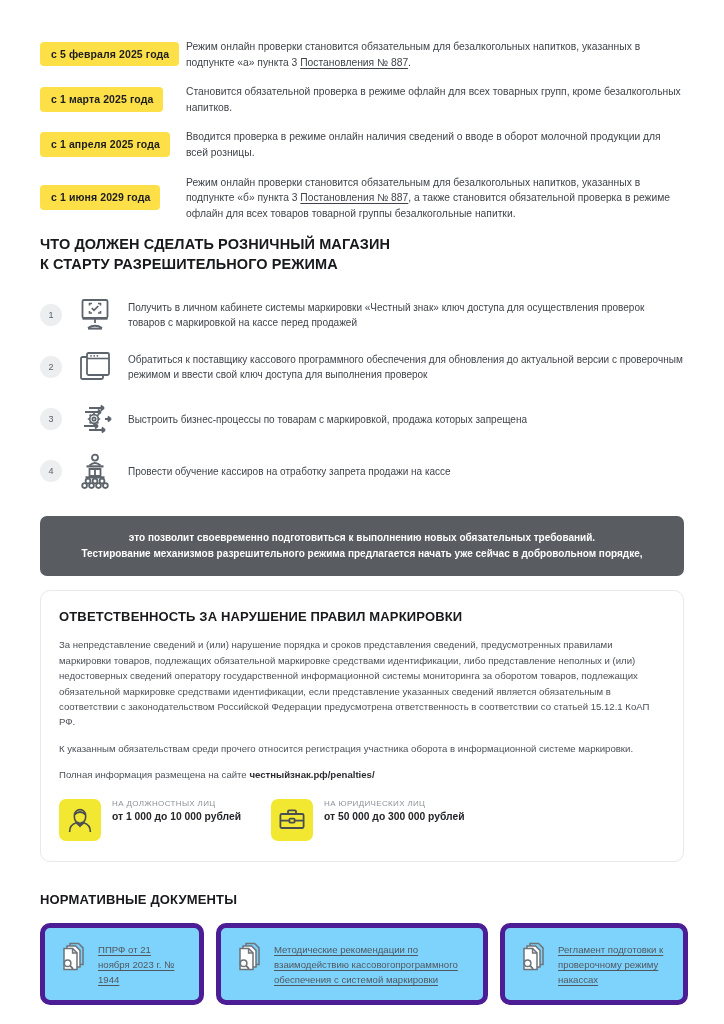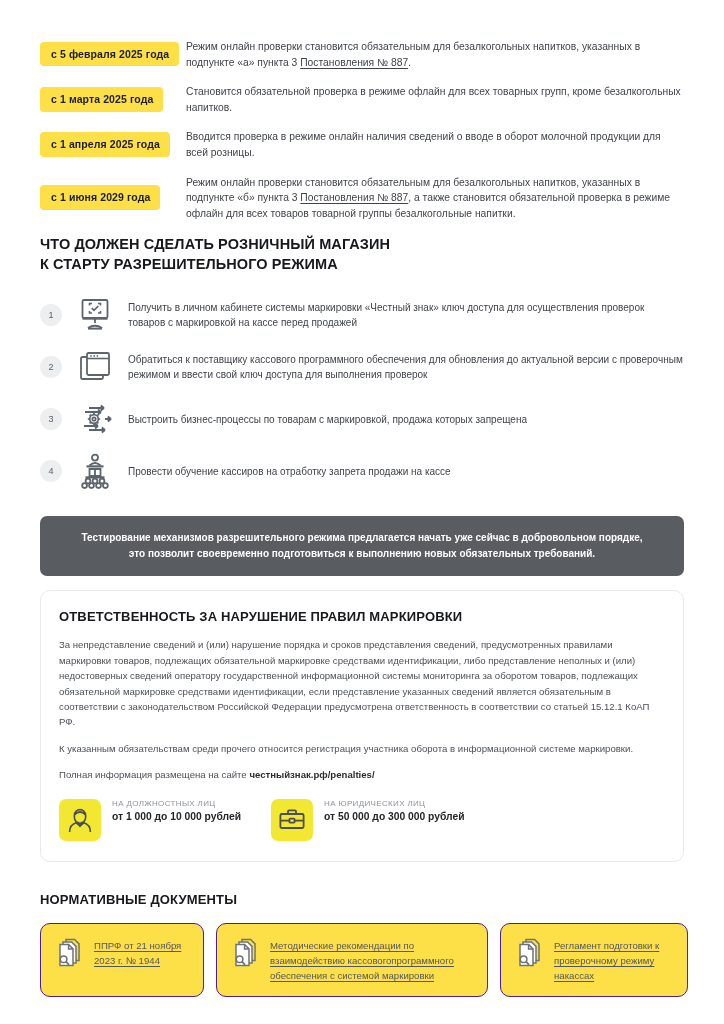--- a/index.html
+++ b/index.html
@@ -197,23 +197,23 @@
     letter-spacing: 0.15px;
     margin-top: 30px;
   }
   .docs {
     display: flex;
     align-items: stretch;
     margin-top: 16px;
     gap: 12px;
   }
   .doc-card {
-    border: 1px solid #4c1d95;
+    border: 5px solid #4c1d95;
     border-radius: 10px;
-    background: #fde047;
+    background: #7dd3fc;
     padding: 13px 14px;
     box-sizing: border-box;
     display: flex;
     align-items: flex-start;
   }
   .doc-card.w1 { flex: 0 0 164px; }
   .doc-card.w2 { flex: 0 0 272px; }
   .doc-card.w3 { flex: 0 0 188px; }
   .doc-icon {
     flex: 0 0 30px;
@@ -343,22 +343,22 @@
           <circle cx="21.5" cy="32.6" r="2.4"></circle>
           <circle cx="7.6" cy="32.6" r="2.4"></circle>
           <circle cx="28.4" cy="32.6" r="2.4"></circle>
         </svg>
       </div>
       <div class="step-text">Провести обучение кассиров на отработку запрета продажи на кассе</div>
     </div>
   </div>
 
   <div class="banner">
+    <div>это позволит своевременно подготовиться к выполнению новых обязательных требований.</div>
     <div>Тестирование механизмов разрешительного режима предлагается начать уже сейчас в добровольном порядке,</div>
-    <div>это позволит своевременно подготовиться к выполнению новых обязательных требований.</div>
   </div>
 
   <div class="resp-card">
     <div class="resp-title">ОТВЕТСТВЕННОСТЬ ЗА НАРУШЕНИЕ ПРАВИЛ МАРКИРОВКИ</div>
     <p class="resp-p">За непредставление сведений и (или) нарушение порядка и сроков представления сведений, предусмотренных правилами маркировки товаров, подлежащих обязательной маркировке средствами идентификации, либо представление неполных и (или) недостоверных сведений оператору государственной информационной системы мониторинга за оборотом товаров, подлежащих обязательной маркировке средствами идентификации, если представление указанных сведений является обязательным в соответствии с законодательством Российской Федерации предусмотрена ответственность в соответствии со статьей 15.12.1 КоАП РФ.</p>
     <p class="resp-p">К указанным обязательствам среди прочего относится регистрация участника оборота в информационной системе маркировки.</p>
     <p class="resp-p"><span>Полная информация размещена на сайте </span><b>честныйзнак.рф/penalties/</b></p>
 
     <div class="penalties">
 

